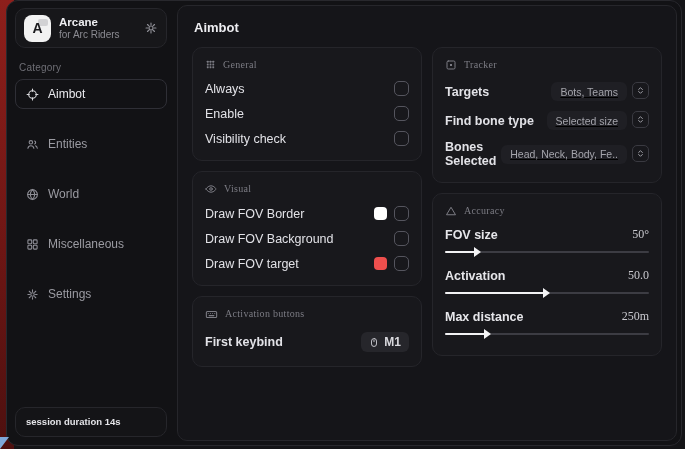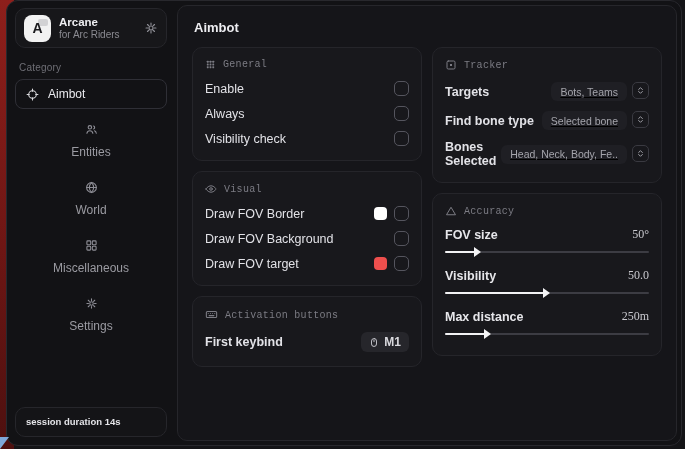--- a/index.html
+++ b/index.html
@@ -50,21 +50,21 @@
   }
   .nav { display:flex; flex-direction:column; gap:2px; padding:0 8px; }
   .nav-item {
     display:flex; align-items:center; gap:9px; padding:7px 10px;
     border-radius:8px; border:1px solid transparent;
     font-size:12px; color:#9b9ba2; cursor:default;
   }
   .nav-item .nicon { display:flex; color:#8e8e96; }
   .nav-item.active { border-color:#2f2f36; color:#eaeaee; }
   .nav-item.active .nicon { color:#dcdce0; }
-  .nav-item + .nav-item { margin-top:4px;flex-direction:column; }
+  .nav-item + .nav-item { margin-top:18px; }
   .sidebar-spacer { flex:1; }
   .sub-box {
     margin:8px; border:1px solid #26262b; border-radius:10px; background:#141417;
     padding:8px 10px 9px 10px;
   }
   .sub-line1 { font-family:"DejaVu Sans Mono", monospace; font-size:10px; color:#85858c; white-space:nowrap; }
   .sub-line2 { font-size:9.5px; font-weight:700; color:#e4e4e8; }
   
   .main {
     flex:1; margin:4px 4px 4px 2px; background:#151519;
@@ -72,22 +72,22 @@
     padding:12px 14px; display:flex; flex-direction:column; overflow:hidden;
   }
   .page-title { font-size:13px; font-weight:700; color:#ededf1; margin:2px 0 12px 2px; }
   .columns { display:flex; gap:10px; align-items:flex-start; }
   .col { flex:1; display:flex; flex-direction:column; gap:10px; min-width:0; }
   .card {
     background:#18181c; border:1px solid #25252a; border-radius:10px;
     padding:9px 12px 9px 12px;
   }
   .card-header {
-    display:flex; align-items:flex-end; gap:7px;
-    font-family:Liberation Mono, monospace; font-size:10px; color:#7c7c84;
+    display:flex; align-items:flex-start; gap:7px;
+    font-family:Liberation Serif, serif; font-size:10px; color:#7c7c84;
     margin:2px 0 6px 0; letter-spacing:.3px;
   }
   .card-header .hicon { display:flex; color:#7c7c84; }
   .row {
     display:flex; align-items:center; justify-content:space-between;
     padding:5px 0; min-height:23px;
   }
   .row-label { font-size:12.5px; font-weight:500; color:#e2e2e7; }
   .row-label.bold { font-weight:700; }
   .controls { display:flex; align-items:center; gap:7px; }
@@ -232,25 +232,25 @@
                   <rect x="10" y="10" width="4" height="4" rx="1"></rect>
                   <rect x="16" y="10" width="4" height="4" rx="1"></rect>
                 <rect x="4" y="16" width="4" height="4" rx="1"></rect>
                   <rect x="10" y="16" width="4" height="4" rx="1"></rect>
                   <rect x="16" y="16" width="4" height="4" rx="1"></rect>
               </svg>
             </span>
             <span>General</span>
           </div>
           <div class="row">
+            <span class="row-label">Always</span>
+            <span class="checkbox"></span>
+          </div>
+          <div class="row">
             <span class="row-label">Enable</span>
-            <span class="checkbox"></span>
-          </div>
-          <div class="row">
-            <span class="row-label">Always</span>
             <span class="checkbox"></span>
           </div>
           <div class="row">
             <span class="row-label">Visibility check</span>
             <span class="checkbox"></span>
           </div>
         </div>
 
         <div class="card">
           <div class="card-header">
@@ -328,21 +328,21 @@
               <button class="dd-btn">
                 <svg width="9" height="9" viewBox="0 0 24 24" fill="none" stroke="currentColor" stroke-width="2.6" stroke-linecap="round" stroke-linejoin="round">
                   <path d="M7 9.5 12 4.5l5 5M7 14.5l5 5 5-5"></path>
                 </svg>
               </button>
             </span>
           </div>
           <div class="row">
             <span class="row-label bold">Find bone type</span>
             <span class="dropdown">
-              <span class="dd-value">Selected bone</span>
+              <span class="dd-value">Selected size</span>
               <button class="dd-btn">
                 <svg width="9" height="9" viewBox="0 0 24 24" fill="none" stroke="currentColor" stroke-width="2.6" stroke-linecap="round" stroke-linejoin="round">
                   <path d="M7 9.5 12 4.5l5 5M7 14.5l5 5 5-5"></path>
                 </svg>
               </button>
             </span>
           </div>
           <div class="row">
             <span class="row-label bold">Bones Selected</span>
             <span class="dropdown">
@@ -372,21 +372,21 @@
               <span class="slider-value">50°</span>
             </div>
             <div class="track">
               <div class="fill" style="width: 15%;"></div>
               <div class="thumb" style="left: 15%;"></div>
             </div>
           </div>
 
           <div class="slider-row">
             <div class="slider-head">
-              <span class="slider-label">Visibility</span>
+              <span class="slider-label">Activation</span>
               <span class="slider-value">50.0</span>
             </div>
             <div class="track">
               <div class="fill" style="width: 49%;"></div>
               <div class="thumb" style="left: 49%;"></div>
             </div>
           </div>
 
           <div class="slider-row">
             <div class="slider-head">

